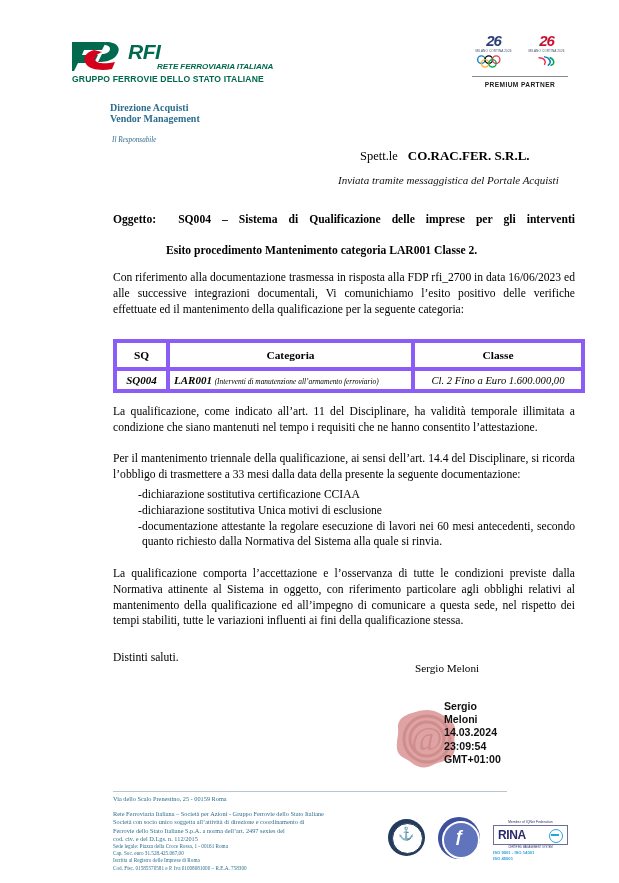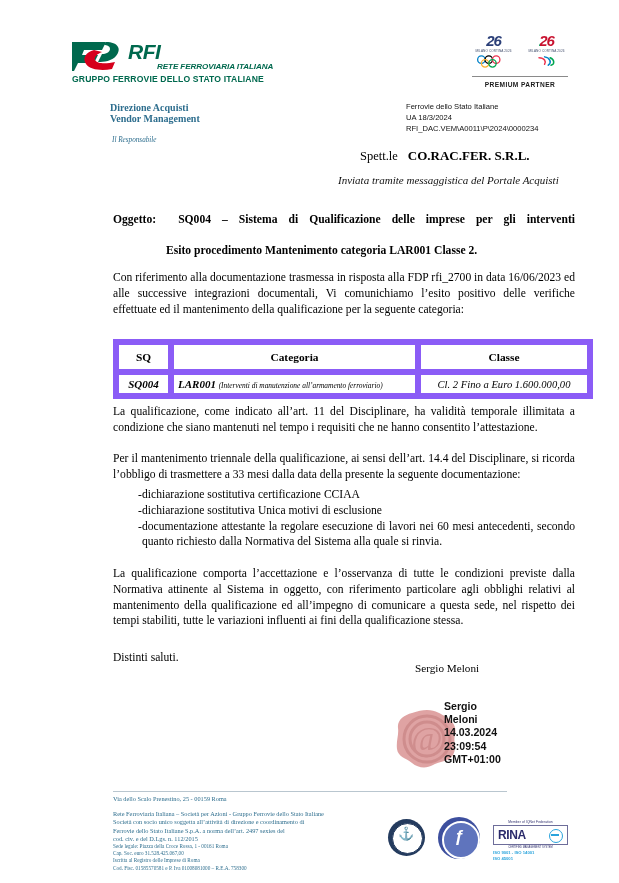--- a/index.html
+++ b/index.html
@@ -217,21 +217,21 @@
   
   .qual-table {
     position: absolute;
     left: 113px;
     top: 339px;
     width: 432px;
     border-collapse: collapse;
     table-layout: fixed;
   }
   .qual-table td, .qual-table th {
-    border: 6px solid #8b5cf6;
+    border: 4px solid #8b5cf6;
     padding: 3px 4px;
   }
   .qual-table th {
     font-weight: bold;
     font-size: 11.4px;
     text-align: center;
     height: 18px;
   }
   .col-sq { width: 41px; }
   .col-cat { width: 233px; }
@@ -493,25 +493,20 @@
       <div class="premium-partner">PREMIUM PARTNER</div>
     </div>
   </div>
 
   <div class="dept">
     <div>Direzione Acquisti</div>
     <div>Vendor Management</div>
   </div>
   <div class="responsabile">Il Responsabile</div>
 
-  <div class="fs-meta">
-    <div>Ferrovie dello Stato Italiane</div>
-    <div>UA  18/3/2024</div>
-    <div>RFI_DAC.VEM\A0011\P\2024\0000234</div>
-  </div>
 
   <div class="spettle">
     <span>Spett.le</span><span class="who">CO.RAC.FER. S.R.L.</span>
   </div>
   <div class="inviata">Inviata tramite messaggistica del Portale Acquisti</div>
 
   <div class="oggetto">
     <div class="line1"><span>Oggetto:</span>&nbsp;&nbsp;<span>SQ004 – Sistema di Qualificazione delle imprese per gli interventi</span></div>
     <div class="indent">Esito procedimento Mantenimento categoria LAR001 Classe 2.</div>
   </div>

